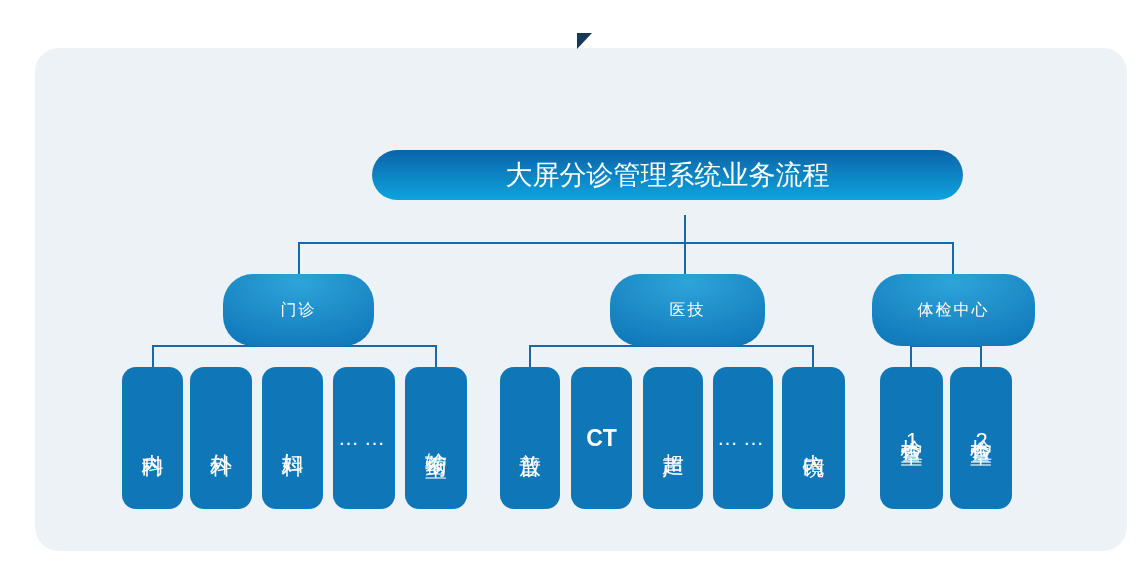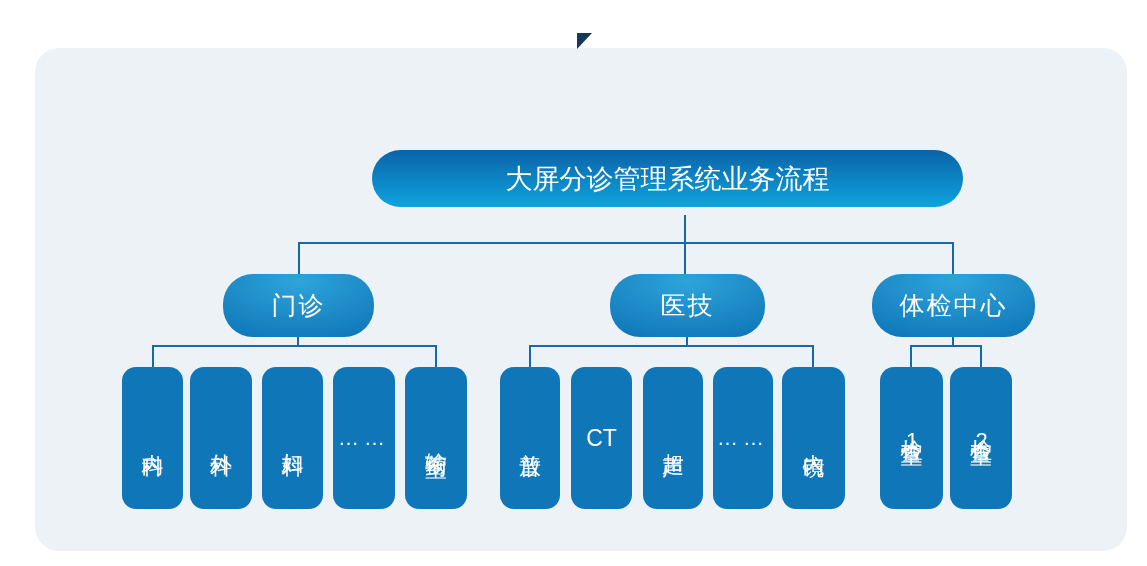--- a/index.html
+++ b/index.html
@@ -21,39 +21,39 @@
   }
   .banner-fold{
     position:absolute;left:577px;top:33px;width:15px;height:16px;
     background:#16395a;clip-path:polygon(0 0,100% 0,0 100%);
   }
   .node{
     position:absolute;display:flex;align-items:center;justify-content:center;
     color:#ffffff;
   }
   .root{
-    left:372px;top:150px;width:591px;height:57px;border-radius:32px;
+    left:372px;top:150px;width:591px;height:50px;border-radius:32px;
     background:linear-gradient(180deg,#0b63a8 0%,#0ea4de 100%);
     font-size:27px;
   }
   .pill{
-    top:274px;height:63px;border-radius:30px;
+    top:274px;height:72px;border-radius:30px;
     background:radial-gradient(130% 150% at 50% 12%,#2ea4da 0%,#0d74b6 70%);
-    font-size:25px;letter-spacing:2px;
+    font-size:16px;letter-spacing:2px;
   }
   .pill-1{left:223px;width:151px;}
   .pill-2{left:610px;width:155px;}
   .pill-3{left:872px;width:163px;}
   .leaf{
     top:367px;height:142px;border-radius:14px;background:#0f77b7;
     font-size:22px;
   }
   .vtext{writing-mode:vertical-rl;text-orientation:upright;letter-spacing:2px;}
   .ellipsis{font-size:21px;letter-spacing:5px;}
-  .ct{font-size:23px;}
+  .ct{font-size:23px;font-weight:bold;}
   .line{position:absolute;background:#1769ae;}
 </style>
 </head>
 <body>
 
 <div class="stage">
 
   <div class="card"></div>
 
   <div class="banner-fold"></div>

